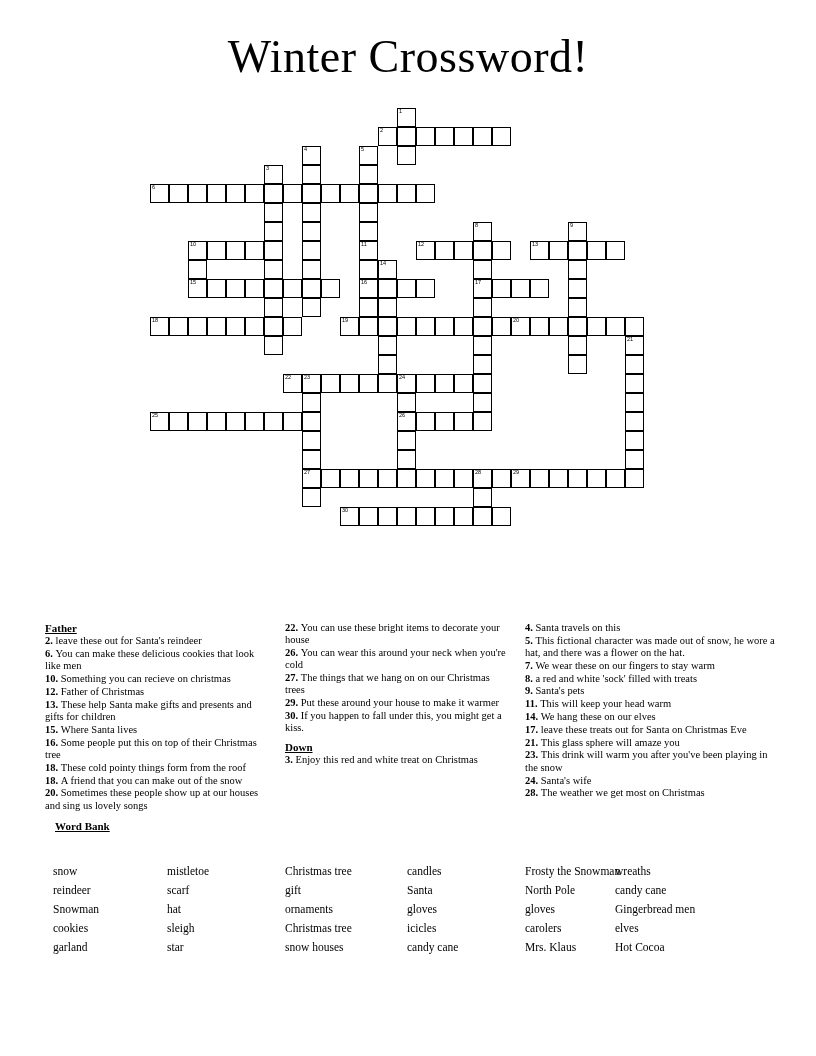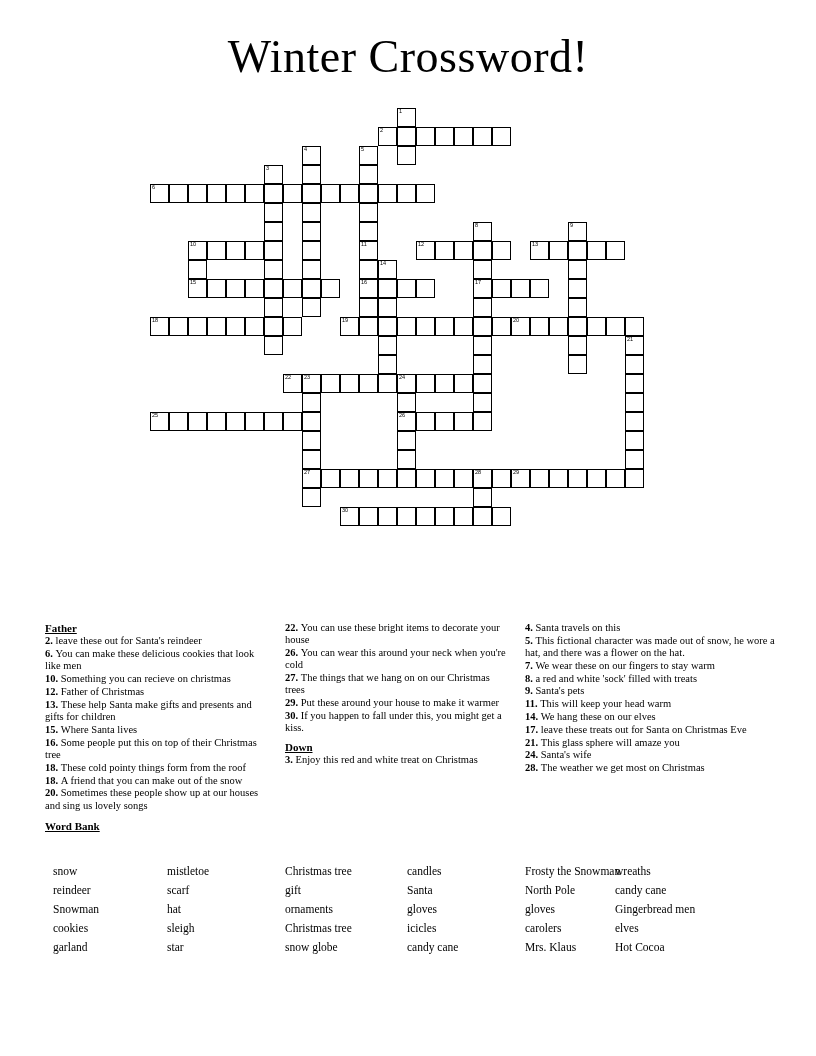--- a/index.html
+++ b/index.html
@@ -359,21 +359,21 @@
           <div class="clue"><b>6. </b><span>You can make these delicious cookies that look like men</span></div>
           <div class="clue"><b>10. </b><span>Something you can recieve on christmas</span></div>
           <div class="clue"><b>12. </b><span>Father of Christmas</span></div>
           <div class="clue"><b>13. </b><span>These help Santa make gifts and presents and gifts for children</span></div>
           <div class="clue"><b>15. </b><span>Where Santa lives</span></div>
           <div class="clue"><b>16. </b><span>Some people put this on top of their Christmas tree</span></div>
           <div class="clue"><b>18. </b><span>These cold pointy things form from the roof</span></div>
           <div class="clue"><b>18. </b><span>A friend that you can make out of the snow</span></div>
           <div class="clue"><b>20. </b><span>Sometimes these people show up at our houses and sing us lovely songs</span></div>
         </div>
-      <div class="sec-head" style="margin-top:8px;">Word Bank</div>
+      <div class="sec-head" style="margin-top:8px;margin-left:10px;">Word Bank</div>
     </div>
     <div class="col c2">
       <div id="across-part2">
           <div class="clue"><b>22. </b><span>You can use these bright items to decorate your house</span></div>
           <div class="clue"><b>26. </b><span>You can wear this around your neck when you're cold</span></div>
           <div class="clue"><b>27. </b><span>The things that we hang on on our Christmas trees</span></div>
           <div class="clue"><b>29. </b><span>Put these around your house to make it warmer</span></div>
           <div class="clue"><b>30. </b><span>If you happen to fall under this, you might get a kiss.</span></div>
         </div>
       <div class="sec-head" style="margin-top:6px;">Down</div>
@@ -385,20 +385,21 @@
       <div id="down-part2">
           <div class="clue"><b>4. </b><span>Santa travels on this</span></div>
           <div class="clue"><b>5. </b><span>This fictional character was made out of snow, he wore a hat, and there was a flower on the hat.</span></div>
           <div class="clue"><b>7. </b><span>We wear these on our fingers to stay warm</span></div>
           <div class="clue"><b>8. </b><span>a red and white 'sock' filled with treats</span></div>
           <div class="clue"><b>9. </b><span>Santa's pets</span></div>
           <div class="clue"><b>11. </b><span>This will keep your head warm</span></div>
           <div class="clue"><b>14. </b><span>We hang these on our elves</span></div>
           <div class="clue"><b>17. </b><span>leave these treats out for Santa on Christmas Eve</span></div>
           <div class="clue"><b>21. </b><span>This glass sphere will amaze you</span></div>
+          <div class="clue"><b>23. </b><span>This drink will warm you after you've been playing in the snow</span></div>
           <div class="clue"><b>24. </b><span>Santa's wife</span></div>
           <div class="clue"><b>28. </b><span>The weather we get most on Christmas</span></div>
         </div>
     </div>
   </div>
 
   <div id="wordbank">
     <div class="wb-col w1">
         <div class="wb-item">snow</div>
         <div class="wb-item">reindeer</div>
@@ -411,21 +412,21 @@
         <div class="wb-item">scarf</div>
         <div class="wb-item">hat</div>
         <div class="wb-item">sleigh</div>
         <div class="wb-item">star</div>
       </div>
     <div class="wb-col w3">
         <div class="wb-item">Christmas tree</div>
         <div class="wb-item">gift</div>
         <div class="wb-item">ornaments</div>
         <div class="wb-item">Christmas tree</div>
-        <div class="wb-item">snow globe</div>
+        <div class="wb-item">snow houses</div>
       </div>
     <div class="wb-col w4">
         <div class="wb-item">candles</div>
         <div class="wb-item">Santa</div>
         <div class="wb-item">gloves</div>
         <div class="wb-item">icicles</div>
         <div class="wb-item">candy cane</div>
       </div>
     <div class="wb-col w5">
         <div class="wb-item">Frosty the Snowman</div>

